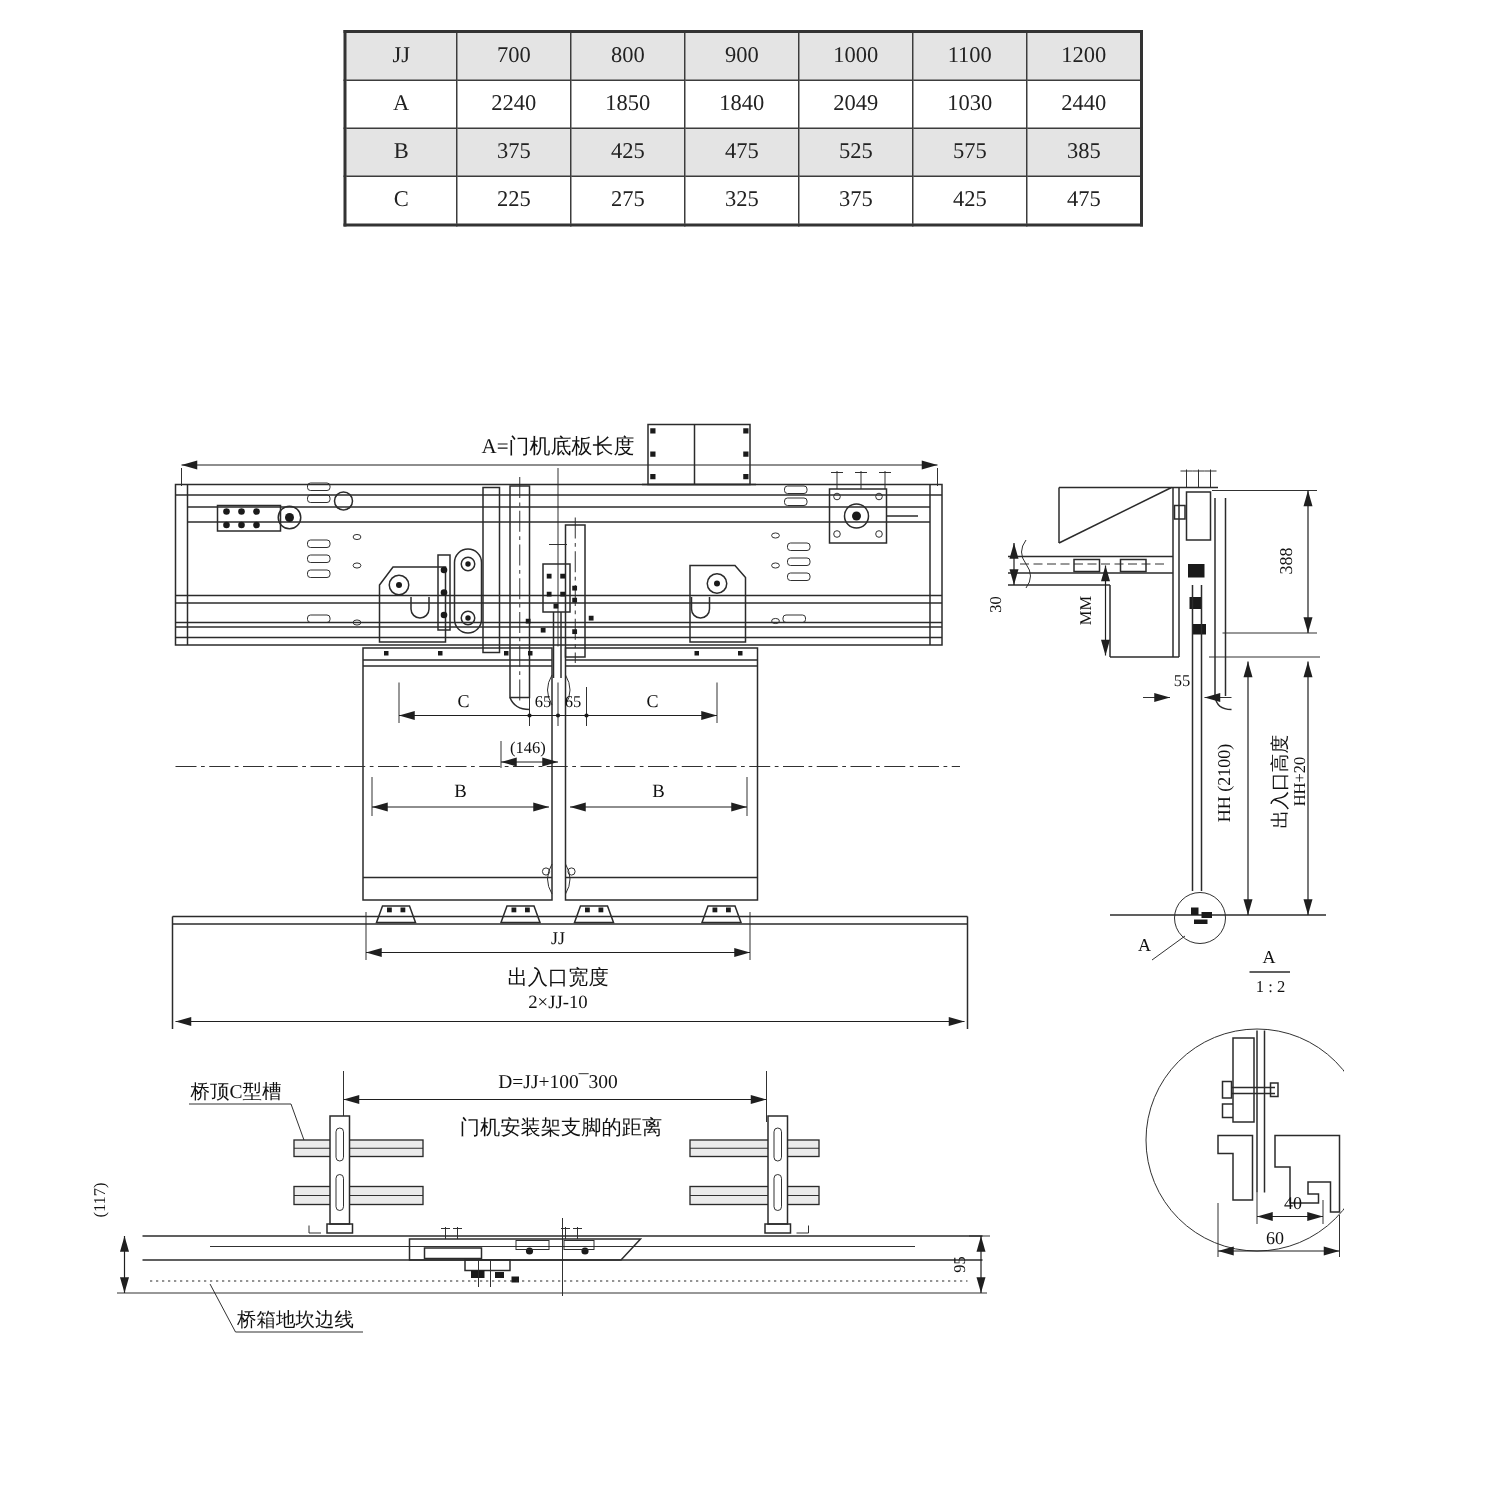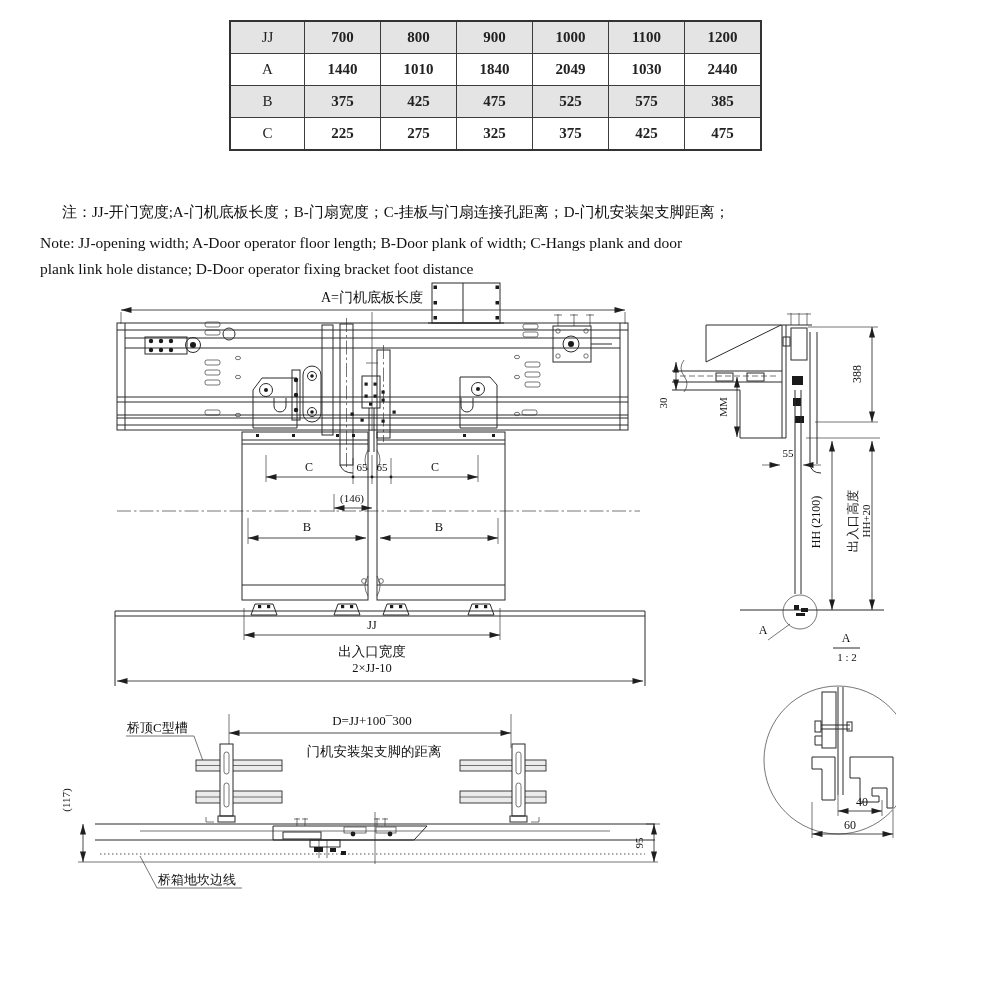--- a/index.html
+++ b/index.html
@@ -3,21 +3,21 @@
 <meta charset="utf-8">
 <style>
   html,body{margin:0;padding:0;background:#fff;}
   #page{position:relative;width:896px;height:1000px;background:#ffffff;overflow:hidden;
         font-family:"Liberation Serif",serif;color:#111;}
   
   table.size{position:absolute;left:229px;top:20px;border-collapse:collapse;table-layout:fixed;
              border:2px solid #333;}
   table.size td{border:1.2px solid #3c3c3c;height:31px;text-align:center;vertical-align:middle;
                 font-size:15px;color:#222;padding:0;}
-  td.c0{width:73px;} td.cv{width:75px;font-weight:bold;}
+  td.c0{width:73px;} td.cv{width:75px;}
   tr.sh td{background:#e4e4e4;}
   
   .note-cn{position:absolute;left:62px;top:203px;font-size:15px;white-space:nowrap;}
   .note-en{position:absolute;left:40px;top:230px;font-size:15.5px;line-height:26px;white-space:nowrap;}
   
   svg{position:absolute;left:0;top:0;}
   .ln{fill:none;stroke:#2b2b2b;stroke-width:1;}
   .tn{fill:none;stroke:#2b2b2b;stroke-width:.65;}
   .dm{fill:none;stroke:#1f1f1f;stroke-width:.8;}
   .cl{fill:none;stroke:#2b2b2b;stroke-width:.65;stroke-dasharray:14 3 2.5 3;}
@@ -39,22 +39,22 @@
       <td class="c0">JJ</td>
       <td class="cv">700</td>
       <td class="cv">800</td>
       <td class="cv">900</td>
       <td class="cv">1000</td>
       <td class="cv">1100</td>
       <td class="cv">1200</td>
     </tr>
     <tr>
       <td class="c0">A</td>
-      <td class="cv">1440</td>
-      <td class="cv">1010</td>
+      <td class="cv">2240</td>
+      <td class="cv">1850</td>
       <td class="cv">1840</td>
       <td class="cv">2049</td>
       <td class="cv">1030</td>
       <td class="cv">2440</td>
     </tr>
     <tr class="sh">
       <td class="c0">B</td>
       <td class="cv">375</td>
       <td class="cv">425</td>
       <td class="cv">475</td>
@@ -67,25 +67,20 @@
       <td class="cv">225</td>
       <td class="cv">275</td>
       <td class="cv">325</td>
       <td class="cv">375</td>
       <td class="cv">425</td>
       <td class="cv">475</td>
     </tr>
   </tbody>
     </table>
 
-  <div class="note-cn">注：JJ-开门宽度;A-门机底板长度；B-门扇宽度；C-挂板与门扇连接孔距离；D-门机安装架支脚距离；</div>
-  <div class="note-en">
-    <div>Note: JJ-opening width; A-Door operator floor length; B-Door plank of width; C-Hangs plank and door</div>
-    <div>plank link hole distance; D-Door operator fixing bracket foot distance</div>
-  </div>
 
   <svg width="1000" height="1000" viewBox="0 0 1000 1000">
     <defs>
       <marker id="ar" markerWidth="12" markerHeight="8" refX="11" refY="4" orient="auto-start-reverse" markerUnits="userSpaceOnUse">
         <path d="M0.5,1 L11,4 L0.5,7 Z" fill="#1f1f1f"></path>
       </marker>
     </defs>
 
     <g>
 

